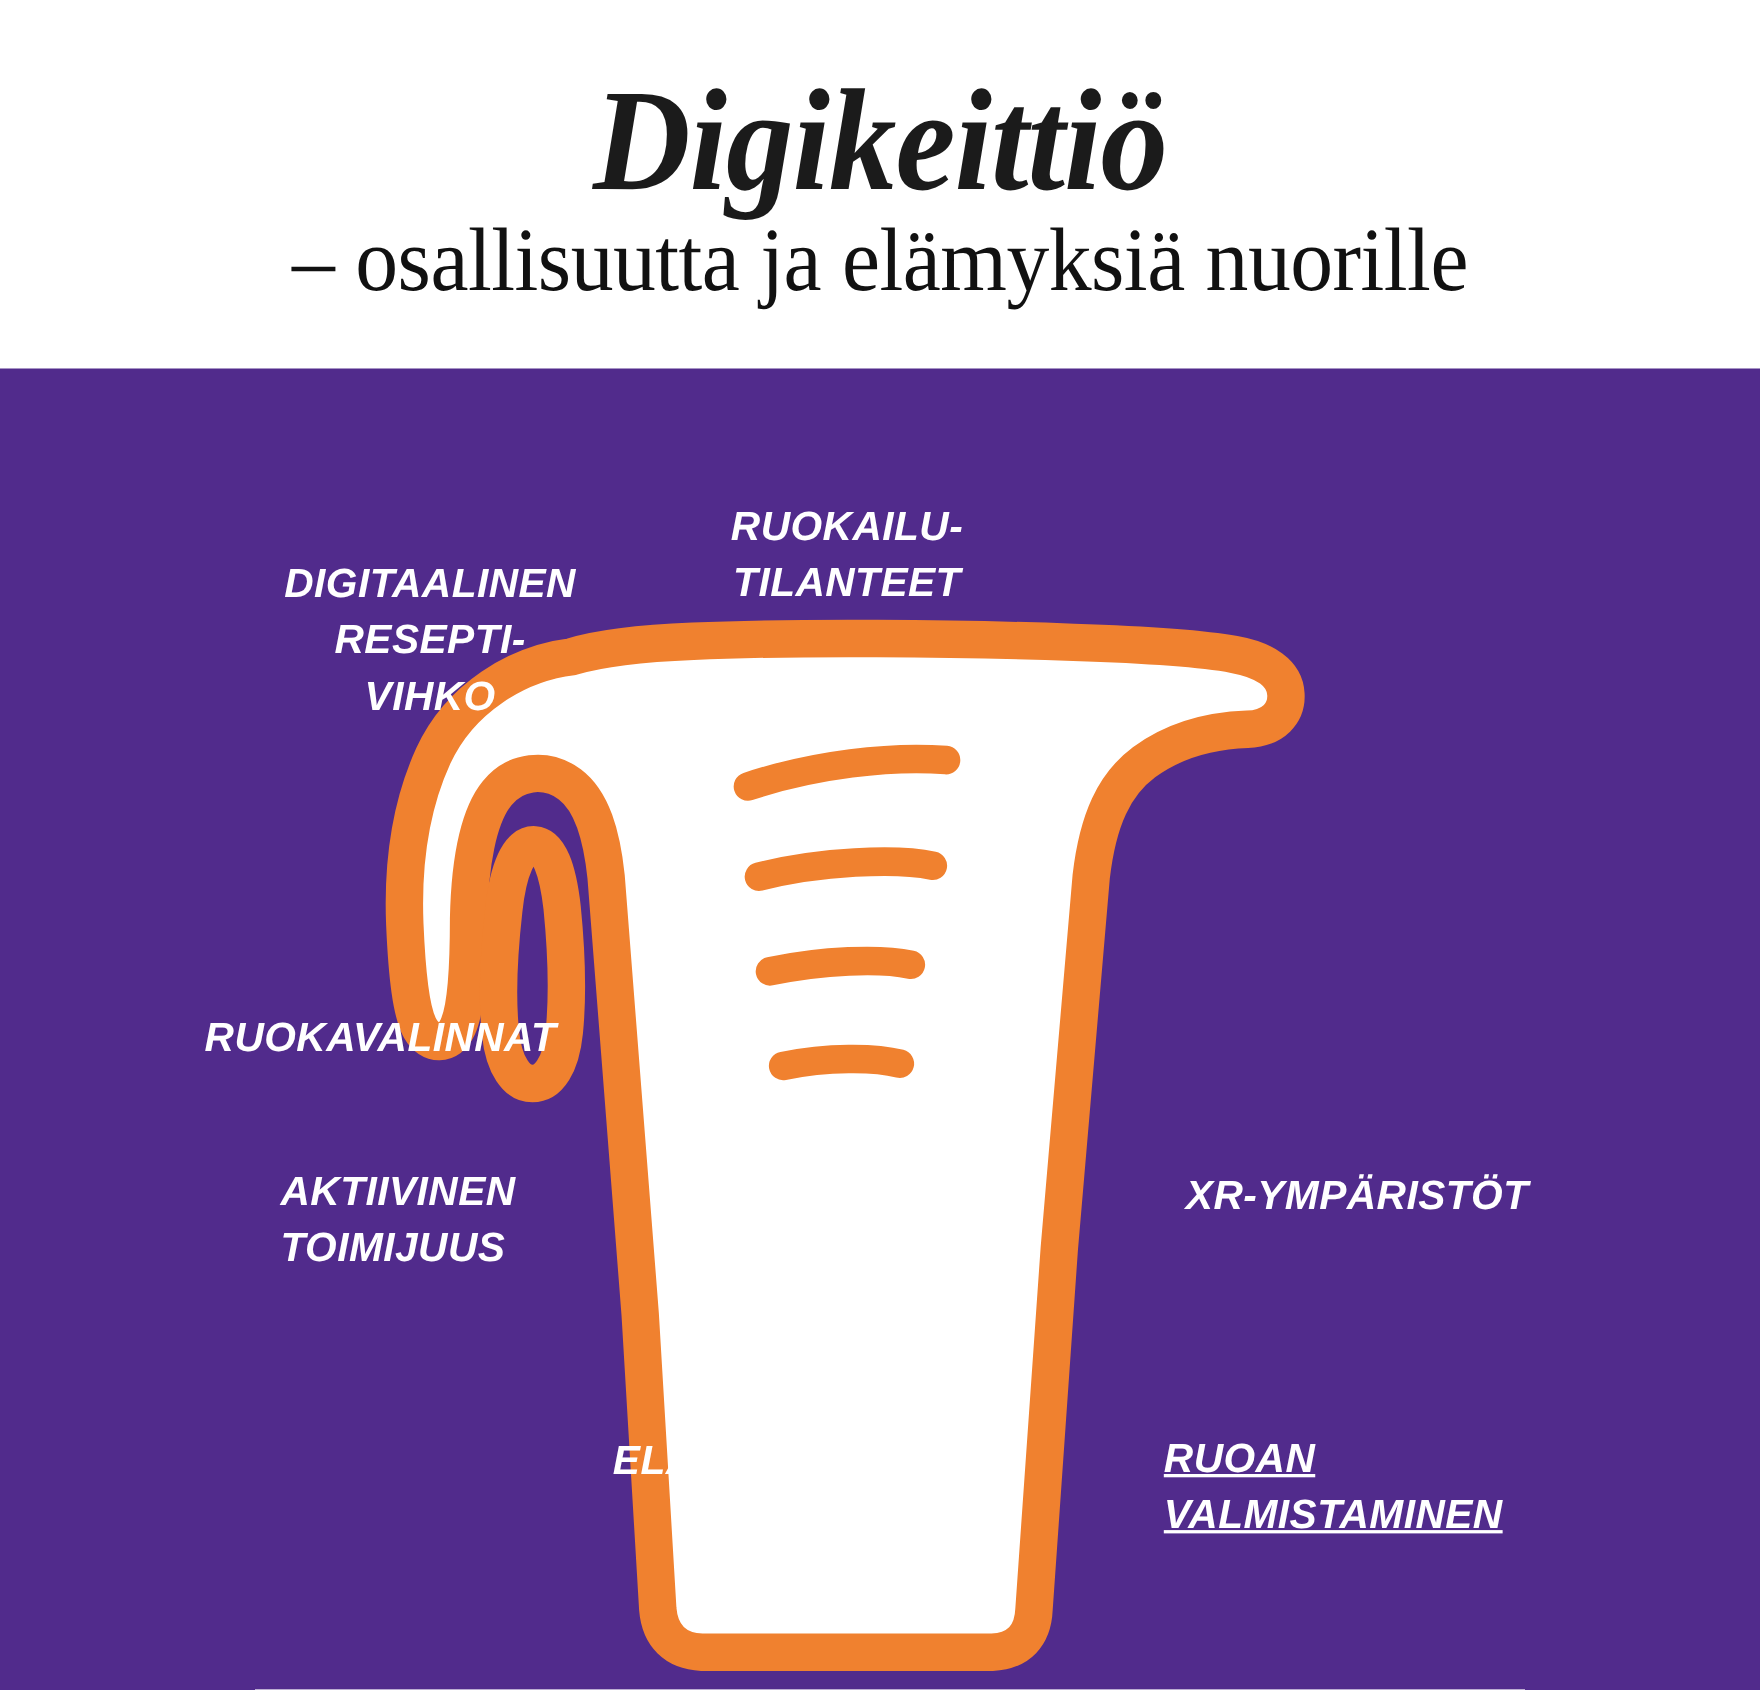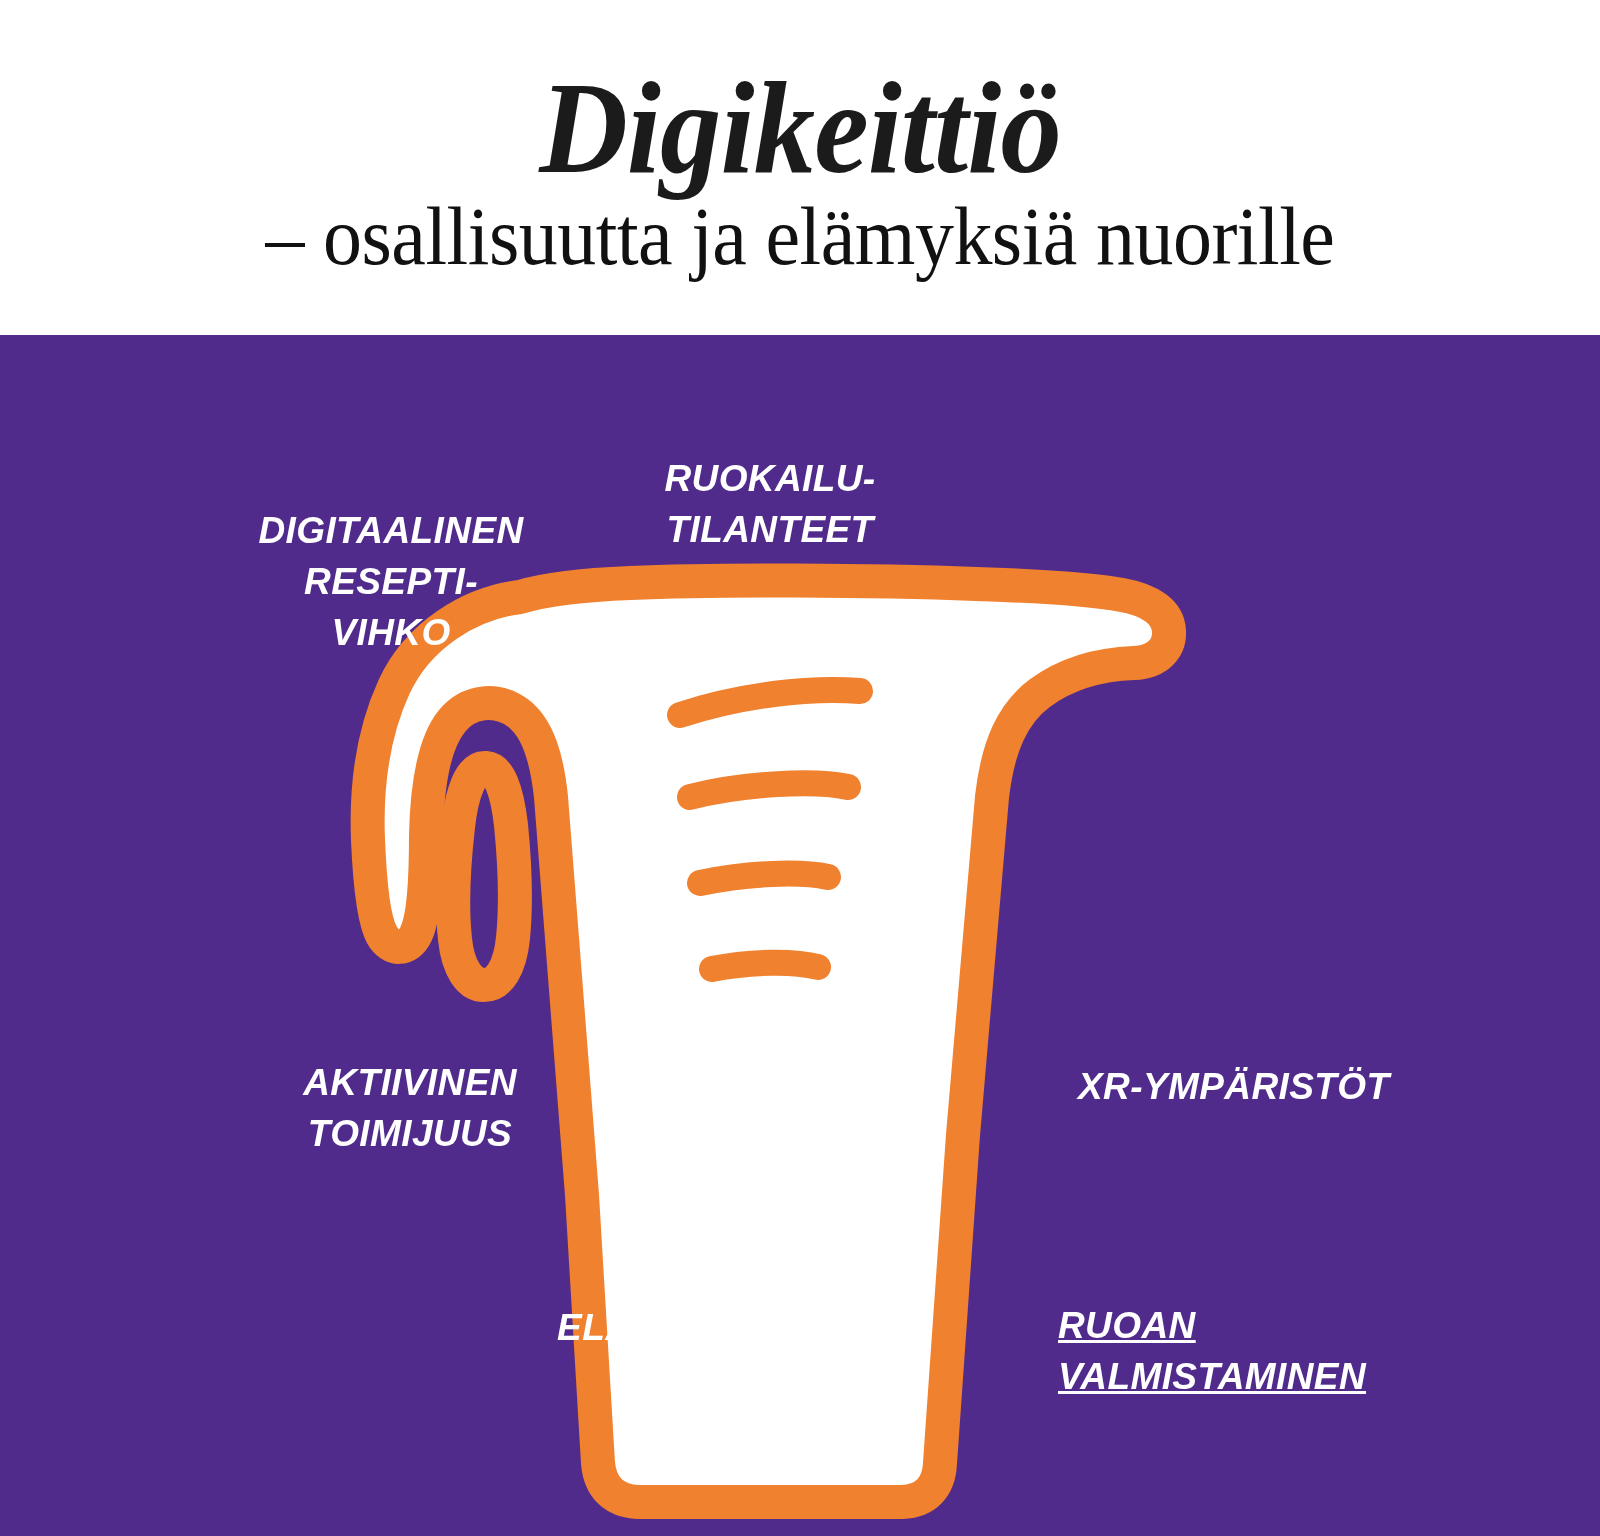--- a/index.html
+++ b/index.html
@@ -138,21 +138,21 @@
     top: 955px;
     width: 440px;
     text-align: left;
     text-decoration: underline;
   }
 
   .lbl-aktiivinen {
     left: 255px;
     top: 712px;
     width: 310px;
-    text-align: center;
+    text-align: left;
   }
 
   .lbl-ruokailun {
     left: 525px;
     top: 906px;
     width: 430px;
     text-align: center;
   }
 </style>
 </head>
@@ -181,20 +181,21 @@
 
     <div class="label lbl-digitaalinen">DIGITAALINEN
 RESEPTI-
 VIHKO</div>
 
     <div class="label lbl-ruokailutilanteet">RUOKAILU-
 TILANTEET</div>
 
     <div class="label lbl-xr">XR-YMPÄRISTÖT</div>
 
+    <div class="label lbl-ruokavalinnat">RUOKAVALINNAT</div>
 
     <div class="label lbl-ruoan">RUOAN
 VALMISTAMINEN</div>
 
     <div class="label lbl-aktiivinen">AKTIIVINEN
 TOIMIJUUS</div>
 
     <div class="label lbl-ruokailun">RUOKAILUN
 ELÄMYKSELLISYYS</div>
 

